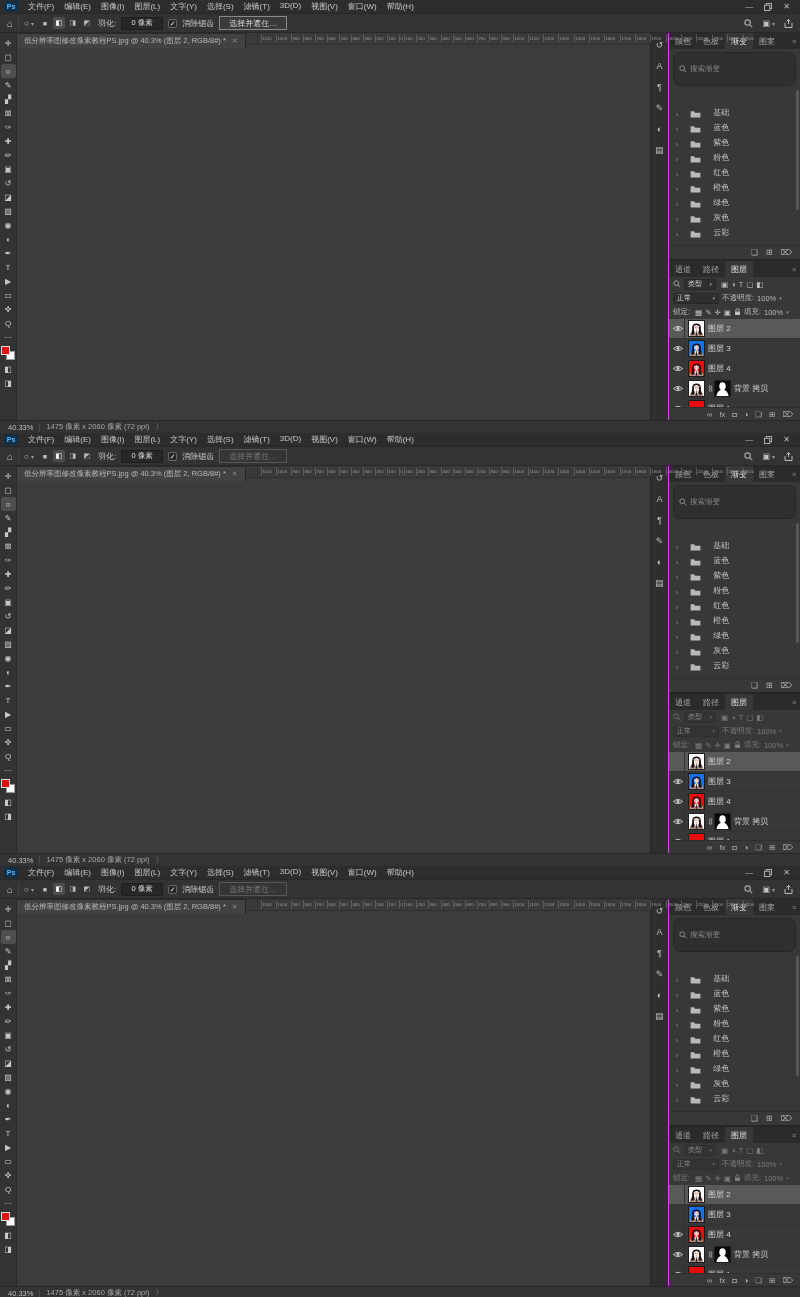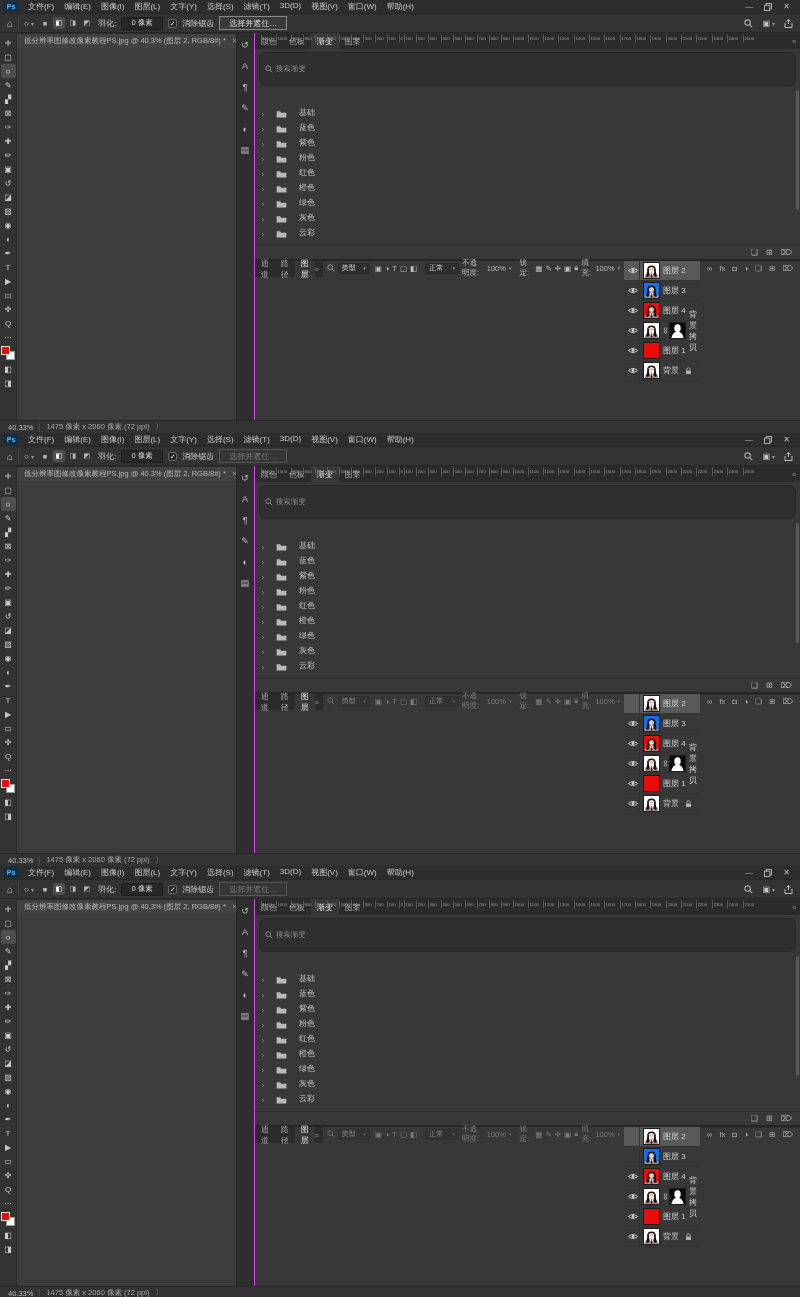--- a/index.html
+++ b/index.html
@@ -87,21 +87,21 @@
   .pt-menu { margin-left:auto; color:#8f8f8f; font-size:7px; display:flex; align-items:center; padding-right:4px; }
   .search-row { margin:3px 4px 2px 4px; height:13px; background:#2f2f2f; border:1px solid #272727;
     border-radius:7px; display:flex; align-items:center; gap:3px; padding:16px 5px; font-size:7.5px; color:#8a8a8a; }
   .grad-list { height:157px; flex:0 0 157px; position:relative; padding-top:15px; overflow:hidden; }
   .grad-row { height:15px; display:flex; align-items:flex-end; gap:12px; padding:0 7px; font-size:8px; color:#c5c5c5; }
   .grad-chev { color:#9a9a9a; font-size:7px; }
   .scroll-thumb { position:absolute; right:1px; top:2px; width:3px; height:120px; background:#585858; border-radius:2px; }
   .panel-footer { height:14px; flex:0 0 14px; display:flex; justify-content:flex-end; align-items:center;
     gap:8px; padding:0 8px; font-size:8px; color:#b3b3b3; border-top:1px solid #2f2f2f; }
 
-  .layers-panel { border-top:2px solid #262626; display:flex; flex-direction:row; flex:1; min-height:0; }
+  .layers-panel { border-top:2px solid #262626; display:flex; flex-direction:column; flex:1; min-height:0; }
   .filter-row { height:14px; flex:0 0 14px; display:flex; align-items:center; gap:3px; padding:0 4px;
     font-size:7.5px; color:#bbb; }
   .type-box { width:32px; height:11px; background:#2f2f2f; border:1px solid #272727; border-radius:2px;
     display:flex; align-items:center; justify-content:space-between; padding:0 3px; font-size:7px; color:#cfcfcf; }
   .f-ics { display:flex; gap:3px; margin-left:2px; }
   .f-ic { font-size:7.5px; color:#bdbdbd; }
   .blend-row, .lock-row { height:14px; flex:0 0 14px; display:flex; align-items:center; gap:3px;
     padding:0 4px; font-size:7.5px; color:#bbb; }
   .blend-box { width:46px; height:11px; background:#2f2f2f; border:1px solid #272727; border-radius:2px;
     display:flex; align-items:center; justify-content:space-between; padding:0 3px; font-size:7px; color:#d5d5d5; }

